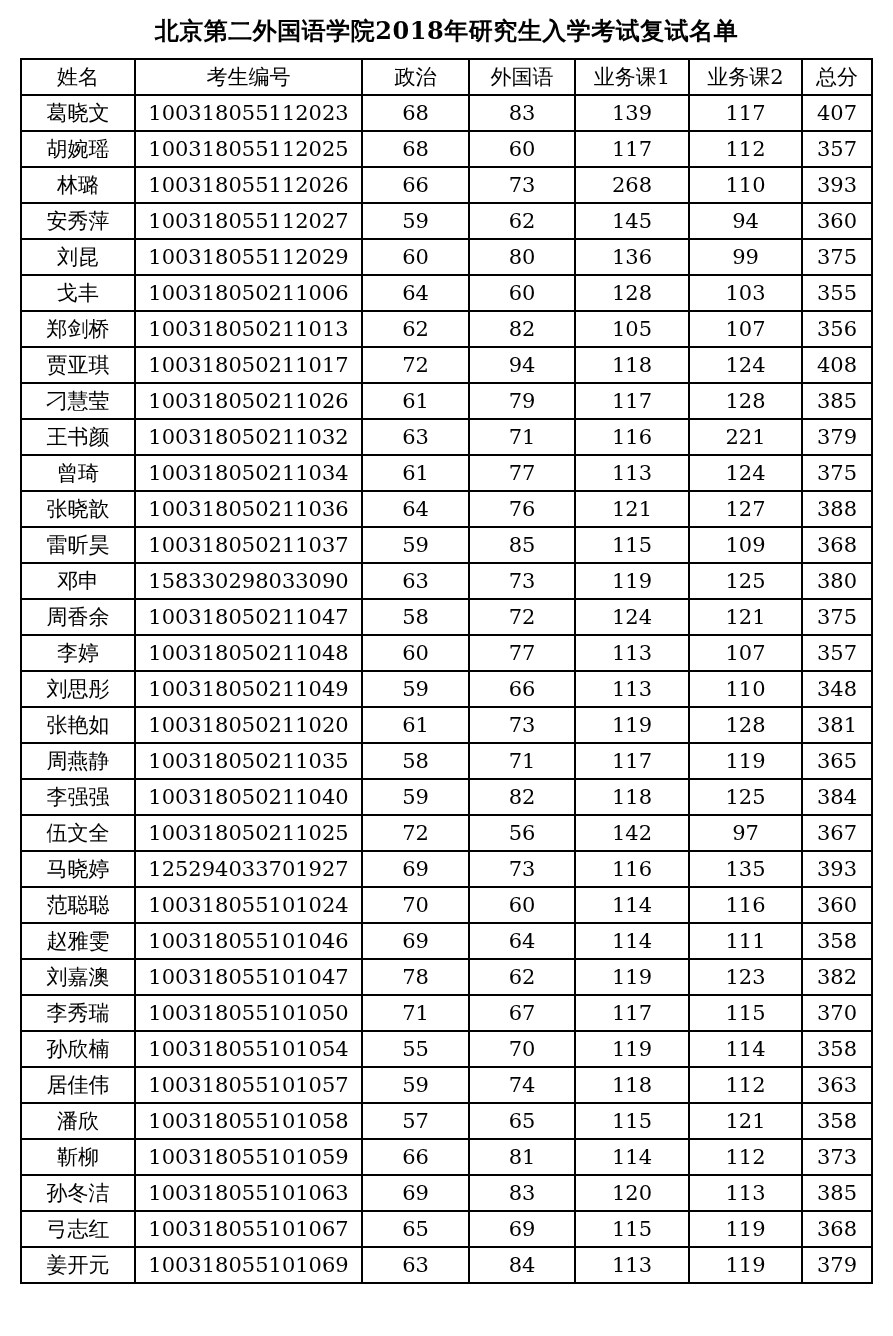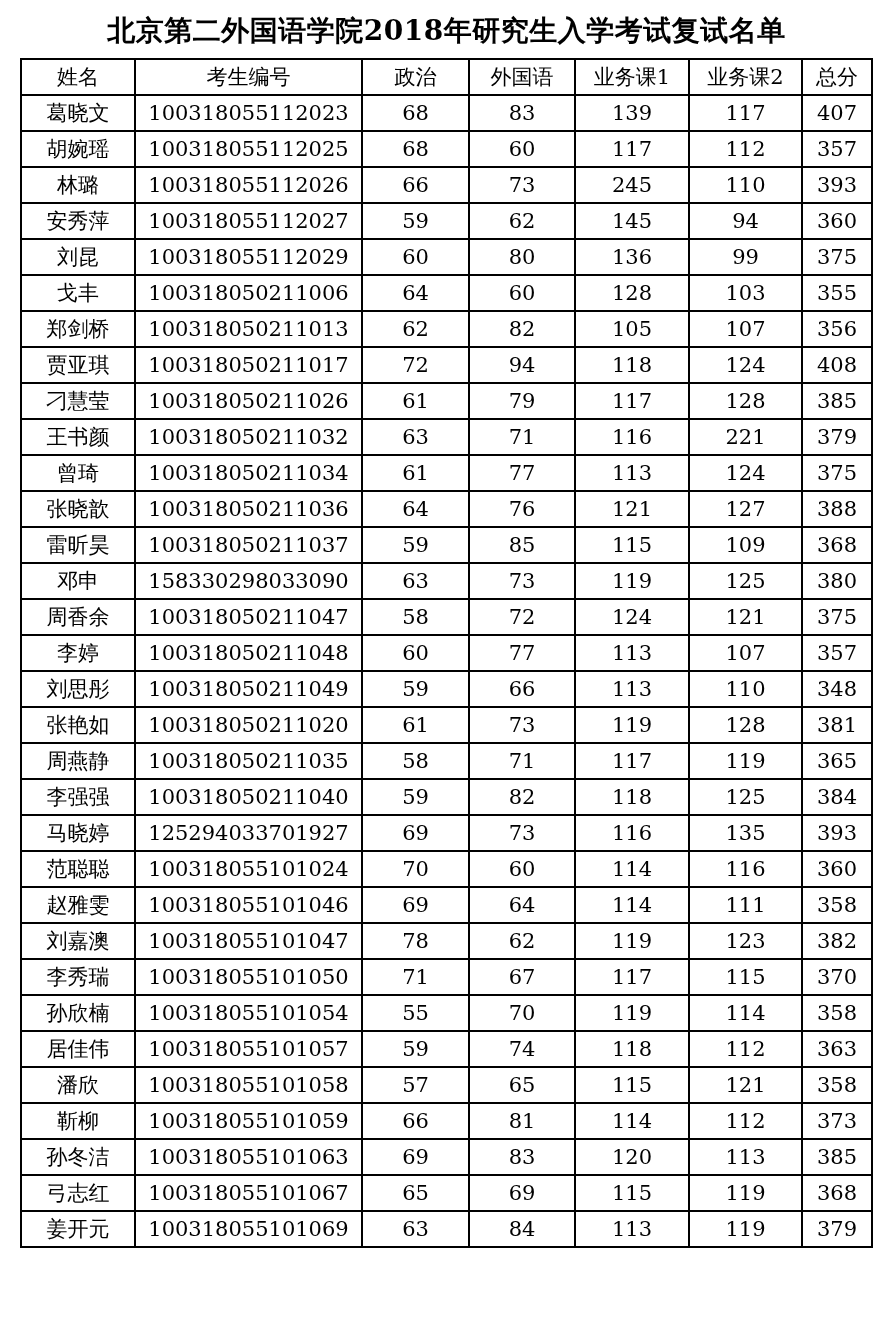--- a/index.html
+++ b/index.html
@@ -12,21 +12,21 @@
   .page {
     width: 893px;
     height: 1336px;
     background: #ffffff;
     box-sizing: border-box;
     padding-top: 13px;
   }
   .doc-title {
     margin: 0 0 9px 0;
     text-align: center;
-    font-size: 28px;
+    font-size: 24px;
     font-weight: bold;
     letter-spacing: 0.5px;
     line-height: 36px;
   }
   table.score-table {
     border-collapse: collapse;
     table-layout: fixed;
     margin: 8px auto;
     width: 851px;
     border-radius: 12px;
@@ -96,21 +96,21 @@
           <td>60</td>
           <td>117</td>
           <td>112</td>
           <td>357</td>
         </tr>
         <tr>
           <td>林璐</td>
           <td>100318055112026</td>
           <td>66</td>
           <td>73</td>
-          <td>245</td>
+          <td>268</td>
           <td>110</td>
           <td>393</td>
         </tr>
         <tr>
           <td>安秀萍</td>
           <td>100318055112027</td>
           <td>59</td>
           <td>62</td>
           <td>145</td>
           <td>94</td>
@@ -254,20 +254,29 @@
         <tr>
           <td>李强强</td>
           <td>100318050211040</td>
           <td>59</td>
           <td>82</td>
           <td>118</td>
           <td>125</td>
           <td>384</td>
         </tr>
         <tr>
+          <td>伍文全</td>
+          <td>100318050211025</td>
+          <td>72</td>
+          <td>56</td>
+          <td>142</td>
+          <td>97</td>
+          <td>367</td>
+        </tr>
+        <tr>
           <td>马晓婷</td>
           <td>125294033701927</td>
           <td>69</td>
           <td>73</td>
           <td>116</td>
           <td>135</td>
           <td>393</td>
         </tr>
         <tr>
           <td>范聪聪</td>

